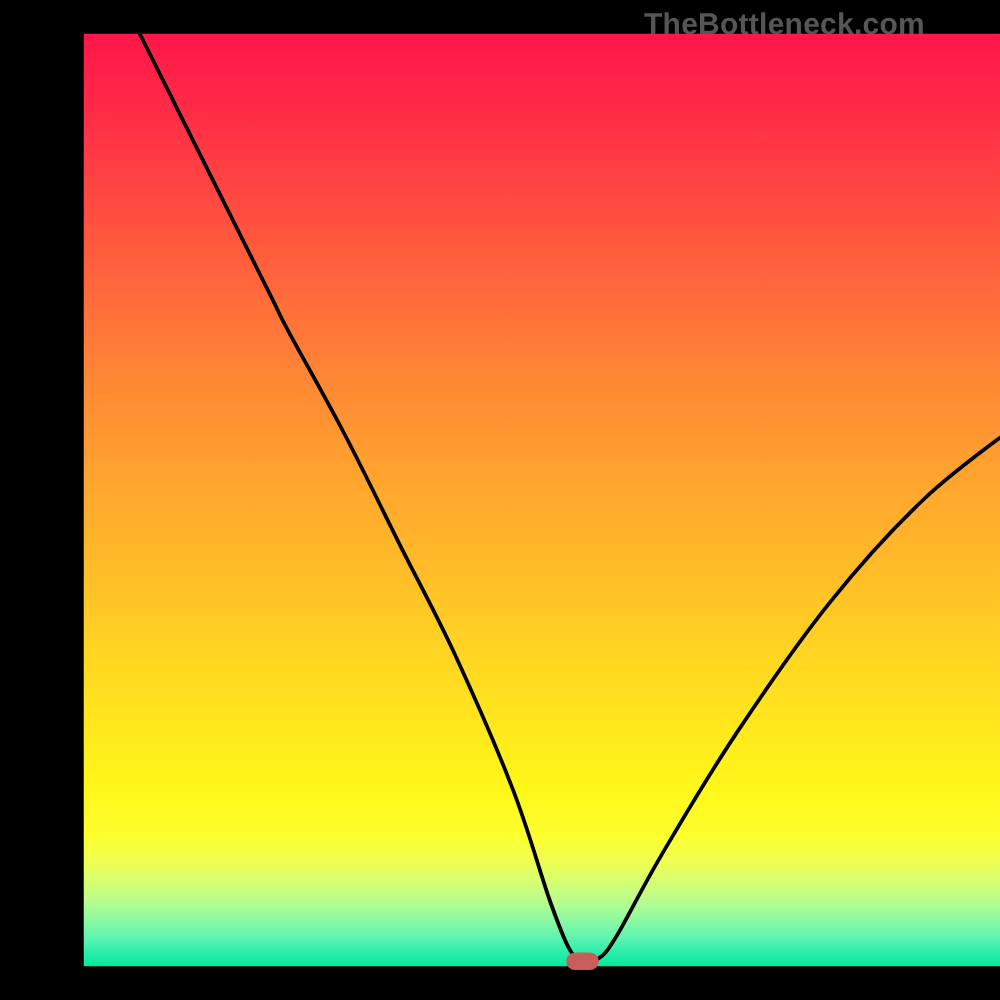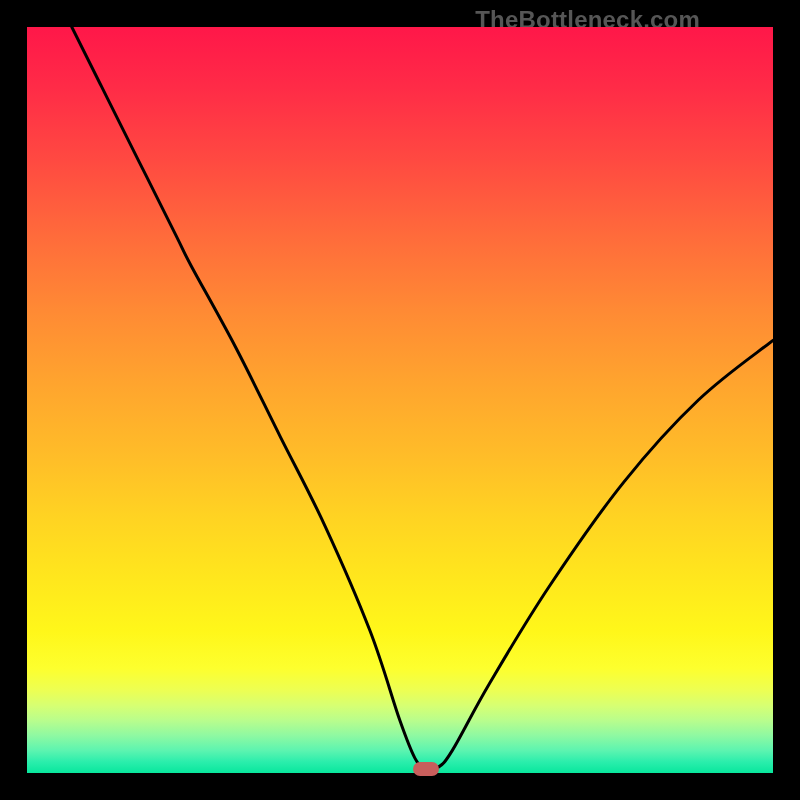--- a/index.html
+++ b/index.html
@@ -9,20 +9,21 @@
     height: 800px;
     background: #000;
     font-family: Arial, Helvetica, sans-serif;
     overflow: hidden;
   }
   .frame {
     position: relative;
     width: 714px;
     height: 800px;
     background: #000;
+    margin-left: 40px;
   }
   .watermark {
     position: absolute;
     top: 6px;
     right: 14px;
     color: #565656;
     font-size: 24px;
     font-weight: 600;
     letter-spacing: 0.2px;
     user-select: none;

